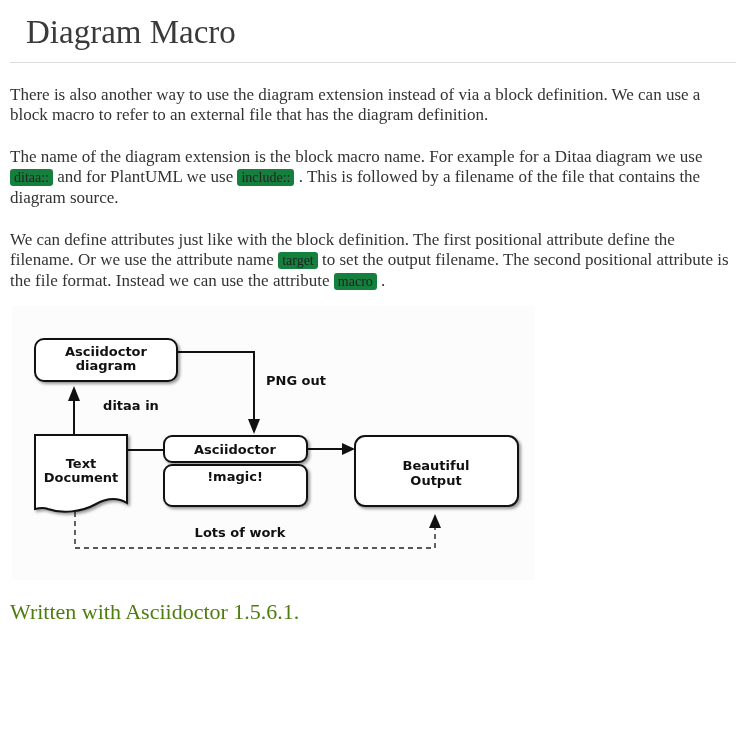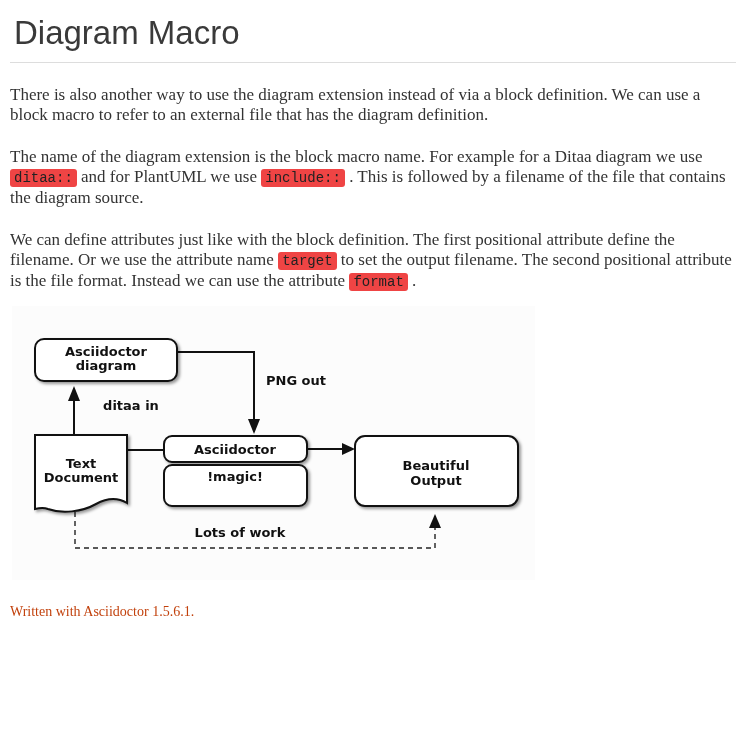--- a/index.html
+++ b/index.html
@@ -1,72 +1,72 @@
 <!DOCTYPE html>
 <html><head>
 <meta charset="utf-8">
 <style>
   html, body { margin:0; padding:0; background:#ffffff; }
   body { font-family:"Liberation Serif", serif; color:#333333; }
   .page { width:746px; box-sizing:border-box; padding:0 10px 30px 10px; }
 
   h1.title {
-    font-family:Liberation Sans, sans-serif;
+    font-family:Liberation Serif, serif;
     font-weight:300;
     font-size:33px;
     line-height:1.15;
     color:#3a3a3a;
-    margin:14px 0 10px 4px;
+    margin:14px 0 10px 16px;
   }
   hr.divider { border:0; border-top:1px solid #dddddd; margin:0 0 2px 0; }
 
   p.body-par {
     font-size:17px;
     line-height:20px;
     margin:22px 0 0 0;
     color:#333333;
   }
   code.inline {
-    font-family:Liberation Mono, monospace;
+    font-family:Liberation Serif, serif;
     font-size:14px;
-    background:#ef4444;
+    background:#15803d;
     color:#222222;
     padding:1px 4px;
     border-radius:3px;
   }
 
   .diagram {
     width:523px;
     height:274px;
     background:#fcfcfc;
     margin:14px 0 0 2px;
   }
 
   .dbox   { fill:#ffffff; stroke:#111111; stroke-width:2;
             filter:drop-shadow(2px 2.5px 1.5px rgba(0,0,0,0.40)); }
   .dline  { stroke:#111111; stroke-width:2; fill:none; }
   .ddash  { stroke:#222222; stroke-width:1.4; fill:none; stroke-dasharray:5 4; }
   .dhead  { fill:#111111; stroke:none; }
   .dtext  { font-family:"DejaVu Sans", sans-serif; font-weight:bold;
             font-size:13px; fill:#111111; text-anchor:middle; }
 
-  p.footer { font-size:14px; line-height:27px; margin:18px 0 11px 0; color:#c2410c; }
+  p.footer { font-size:22px; line-height:27px; margin:18px 0 11px 0; color:#4d7c0f; }
 </style>
 </head>
 <body>
 
 <div class="page">
 
   <h1 class="title">Diagram Macro</h1>
   <hr class="divider">
 
   <div>
       <p class="body-par">There is also another way to use the diagram extension instead of via a block definition. We can use a block macro to refer to an external file that has the diagram definition.</p>
       <p class="body-par">The name of the diagram extension is the block macro name. For example for a Ditaa diagram we use <code class="inline">ditaa::</code> and for PlantUML we use <code class="inline">include::</code> . This is followed by a filename of the file that contains the diagram source.</p>
-      <p class="body-par">We can define attributes just like with the block definition. The first positional attribute define the filename. Or we use the attribute name <code class="inline">target</code> to set the output filename. The second positional attribute is the file format. Instead we can use the attribute <code class="inline">format</code> .</p>
+      <p class="body-par">We can define attributes just like with the block definition. The first positional attribute define the filename. Or we use the attribute name <code class="inline">target</code> to set the output filename. The second positional attribute is the file format. Instead we can use the attribute <code class="inline">macro</code> .</p>
     </div>
 
   <div class="diagram">
     <svg width="523" height="274" viewBox="0 0 523 274" xmlns="http://www.w3.org/2000/svg">
 
       <line class="dline" x1="62" y1="128" x2="62" y2="93"></line>
       <polygon class="dhead" points="62,80 56,95 68,95"></polygon>
       <text class="dtext" x="119" y="104">ditaa in</text>
 
       <path class="dline" d="M165 46 H242 V113"></path>

